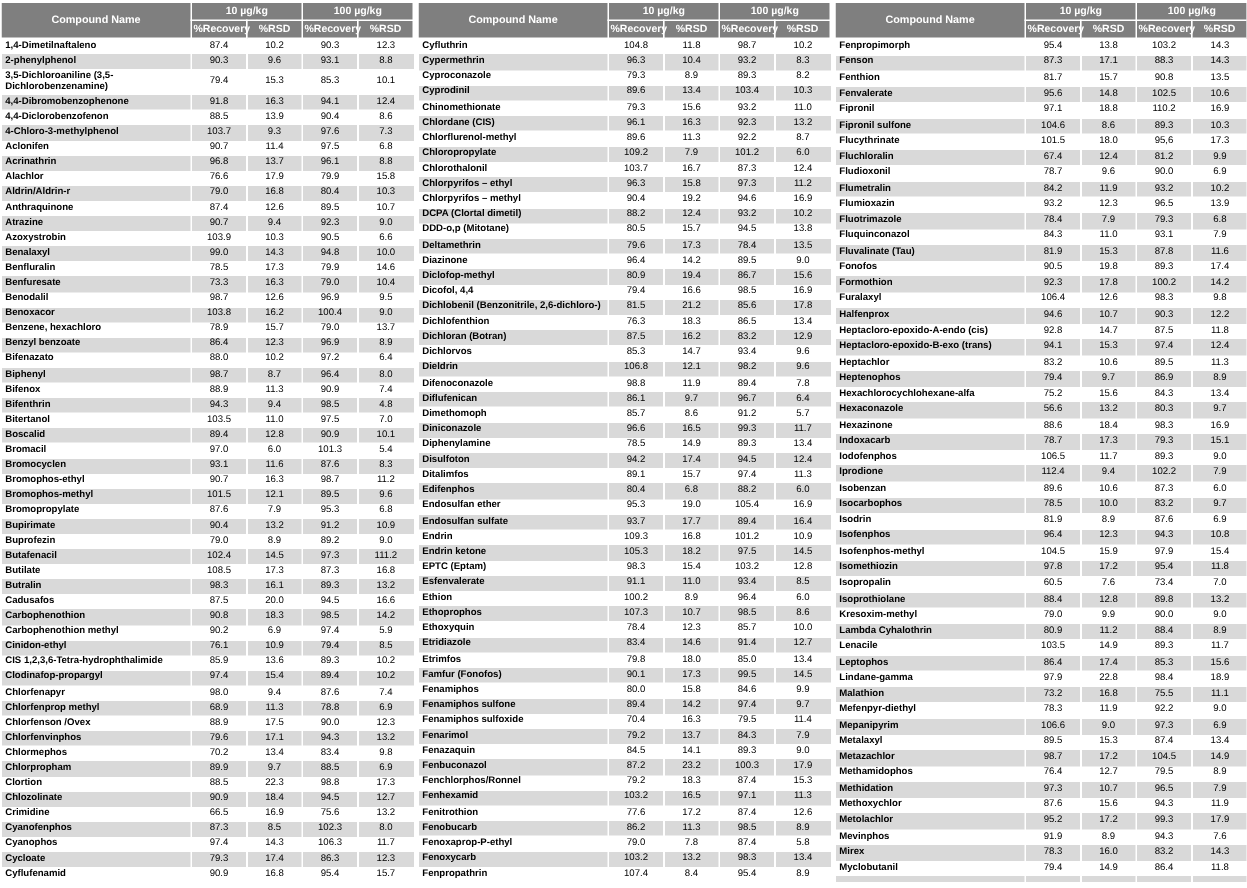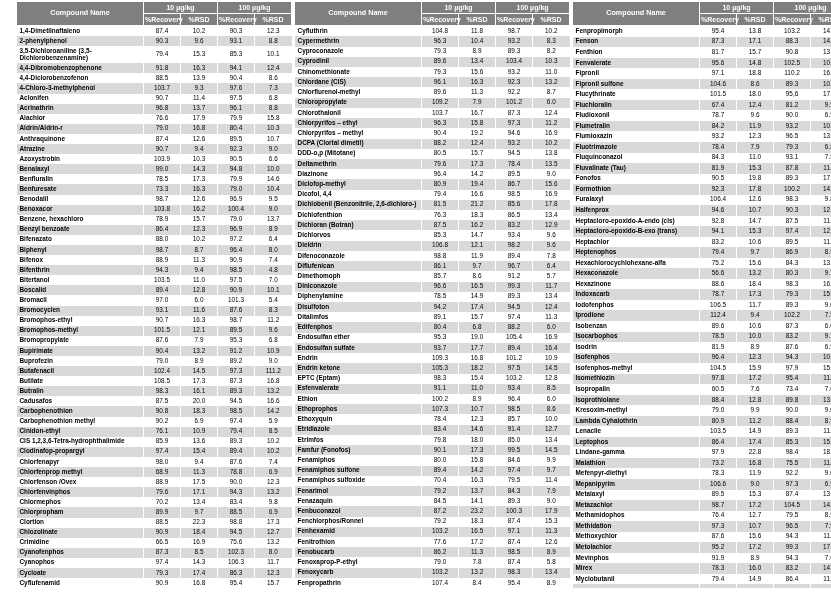--- a/index.html
+++ b/index.html
@@ -7,21 +7,20 @@
     width: 831px; height: 592px;
     background: #ffffff;
     font-family: "Liberation Sans", sans-serif;
     overflow: hidden;
   }
   .table-wrap {
     display: flex;
     gap: 2px;
     width: 742px;
     padding-top: 1px;
-    margin-left: 16px;
   }
   table {
     border-collapse: collapse;
     table-layout: fixed;
     width: 276px;
     flex: 0 0 276px;
   }
   col.c-name { width: 127px; }
   col.c-val  { width: 37px; }
   thead th {

